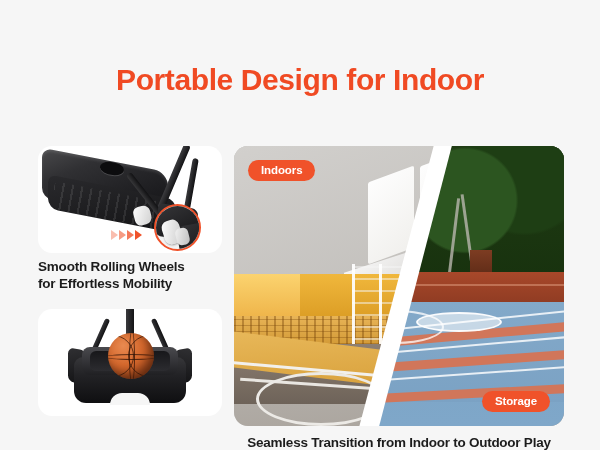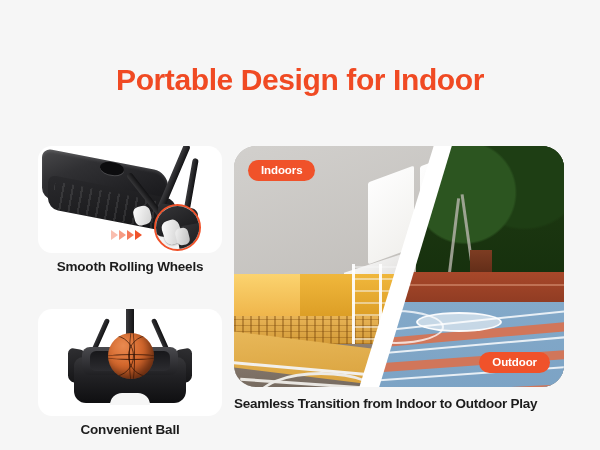--- a/index.html
+++ b/index.html
@@ -26,21 +26,21 @@
     position:absolute; left:38px; top:146px;
     width:184px; height:292px;
     display:flex; flex-direction:column; justify-content:space-between;
   }
   .feature { width:184px; }
   .feature-card {
     position:relative; width:184px; height:107px;
     background:#ffffff; border-radius:14px; overflow:hidden;
   }
   .feature-caption {
-    margin-top:5px; text-align:center;
+    margin-top:5px; text-align:left;
     font-size:13.5px; font-weight:bold; color:#1c1c1c;
     line-height:1.28; letter-spacing:-0.2px;
   }
 
   
   .art1 { position:absolute; inset:0; }
   .b1-deck {
     position:absolute; left:4px; top:14px; width:126px; height:50px;
     background:linear-gradient(150deg,#4a4a4c 0%,#303033 28%,#1d1d20 70%,#121214 100%);
     border-radius:10px 14px 12px 10px;
@@ -192,22 +192,22 @@
   .ball-c1, .ball-c2 {
     position:absolute; border:1.4px solid rgba(45,18,6,.7);
     border-radius:50%; background:transparent;
   }
   .ball-c1 { left:-16px; top:2px; width:42px; height:42px; }
   .ball-c2 { left:20px; top:2px; width:42px; height:42px; }
 
   
   .right-col { position:absolute; left:234px; top:146px; width:330px; }
   .duo {
-    position:relative; width:330px; height:241px;
-    border-radius:22px; overflow:hidden; background:#cfcfcf;
+    position:relative; width:330px; height:280px;
+    border-radius:14px; overflow:hidden; background:#cfcfcf;
   }
   
   .indoor { position:absolute; inset:0; background:linear-gradient(175deg,#c9c7c4 0%,#bdbab6 55%,#a9a39c 100%); }
   .in-wall { position:absolute; left:0; top:0; width:100%; height:60%;
     background:linear-gradient(160deg,#d2d0cd,#bcb9b5); }
   .in-win {
     position:absolute; background:linear-gradient(150deg,#ffffff,#f2f1ee);
     transform:skewY(-20deg); border-radius:2px; opacity:.97;
   }
   .in-w1 { left:134px; top:28px; width:46px; height:82px; }
@@ -333,21 +333,21 @@
   
   .badge {
     position:absolute; background:#f0522a; color:#ffffff;
     font-size:11.5px; font-weight:bold; letter-spacing:-0.1px;
     padding:4px 13px 5px; border-radius:20px; white-space:nowrap;
   }
   .badge-indoors { left:14px; top:14px; }
   .badge-outdoor { right:14px; bottom:14px; }
 
   .right-caption {
-    margin-top:9px; text-align:left;
+    margin-top:9px; text-align:center;
     font-size:13.5px; font-weight:bold; color:#1c1c1c; letter-spacing:-0.25px;
   }
 </style>
 </head>
 <body>
 
 <div class="page">
 
   <div class="headline">
     <span>Portable Design for Indoor</span>
@@ -376,20 +376,21 @@
           <div class="zoom-ring">
             <div class="zr-dark"></div>
             <div class="zr-dark2"></div>
             <div class="zr-wheel"></div>
             <div class="zr-wheel2"></div>
           </div>
         </div>
       </div>
       <div class="feature-caption">
         <span>Smooth Rolling Wheels</span><br>
+        <span>for Effortless Mobility</span>
       </div>
     </div>
 
     <div class="feature">
       <div class="feature-card">
         <div class="art2">
           <div class="b2-pole"></div>
           <div class="b2-arm-l"></div>
           <div class="b2-arm-r"></div>
           <div class="b2-side-l"></div>
@@ -398,21 +399,21 @@
           <div class="b2-tray"></div>
           <div class="b2-tray-in"></div>
           <div class="ball">
             <span class="ball-c1"></span>
             <span class="ball-c2"></span>
           </div>
           <div class="b2-notch"></div>
         </div>
       </div>
       <div class="feature-caption">
-        <span>Convenient Ball</span><br>
+        <br>
       </div>
     </div>
 
   </div>
 
   <div class="right-col">
     <div class="duo">
 
       <div class="indoor">
         <div class="in-wall"></div>
@@ -446,19 +447,19 @@
         <div class="od-wl od-l1"></div>
         <div class="od-wl od-l2"></div>
         <div class="od-wl od-l3"></div>
         <div class="od-arc"></div>
         <div class="od-circle"></div>
       </div>
 
       <div class="divider"></div>
 
       <div class="badge badge-indoors">Indoors</div>
-      <div class="badge badge-outdoor">Outdoor</div>
+      <div class="badge badge-outdoor">Storage</div>
     </div>
 
     <div class="right-caption">Seamless Transition from Indoor to Outdoor Play</div>
   </div>
 
 </div>
 
 </body></html>

